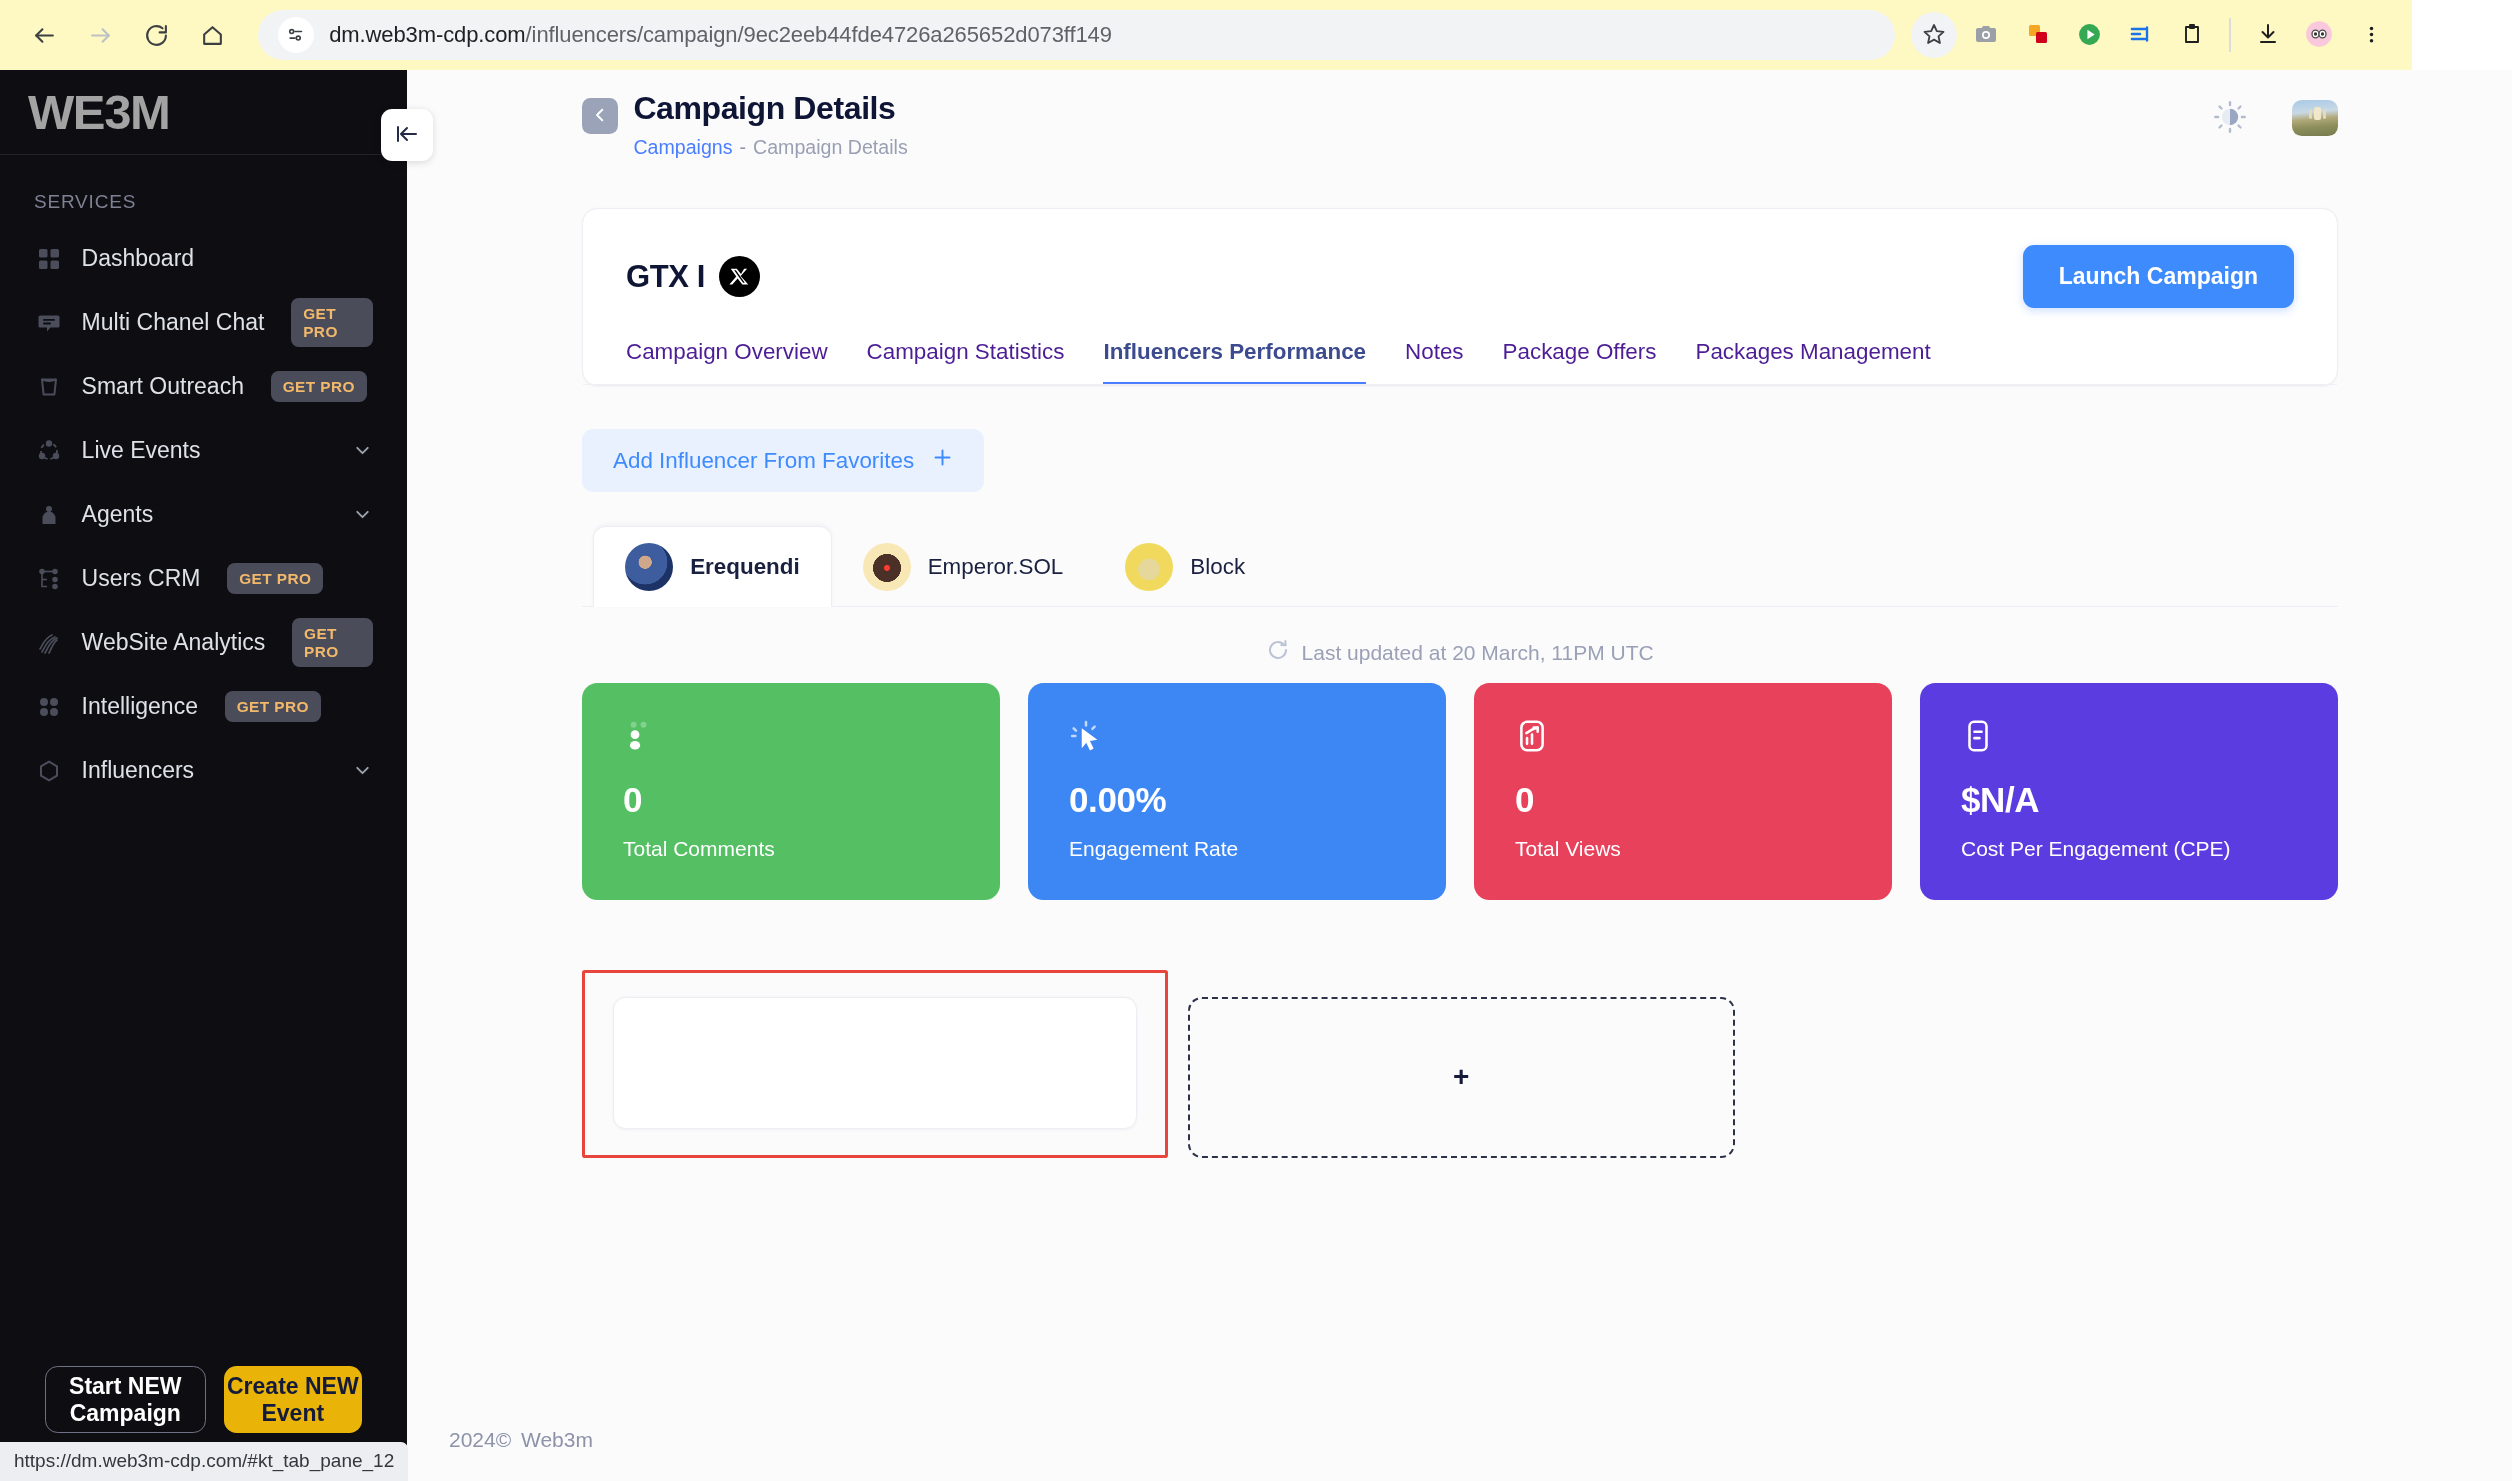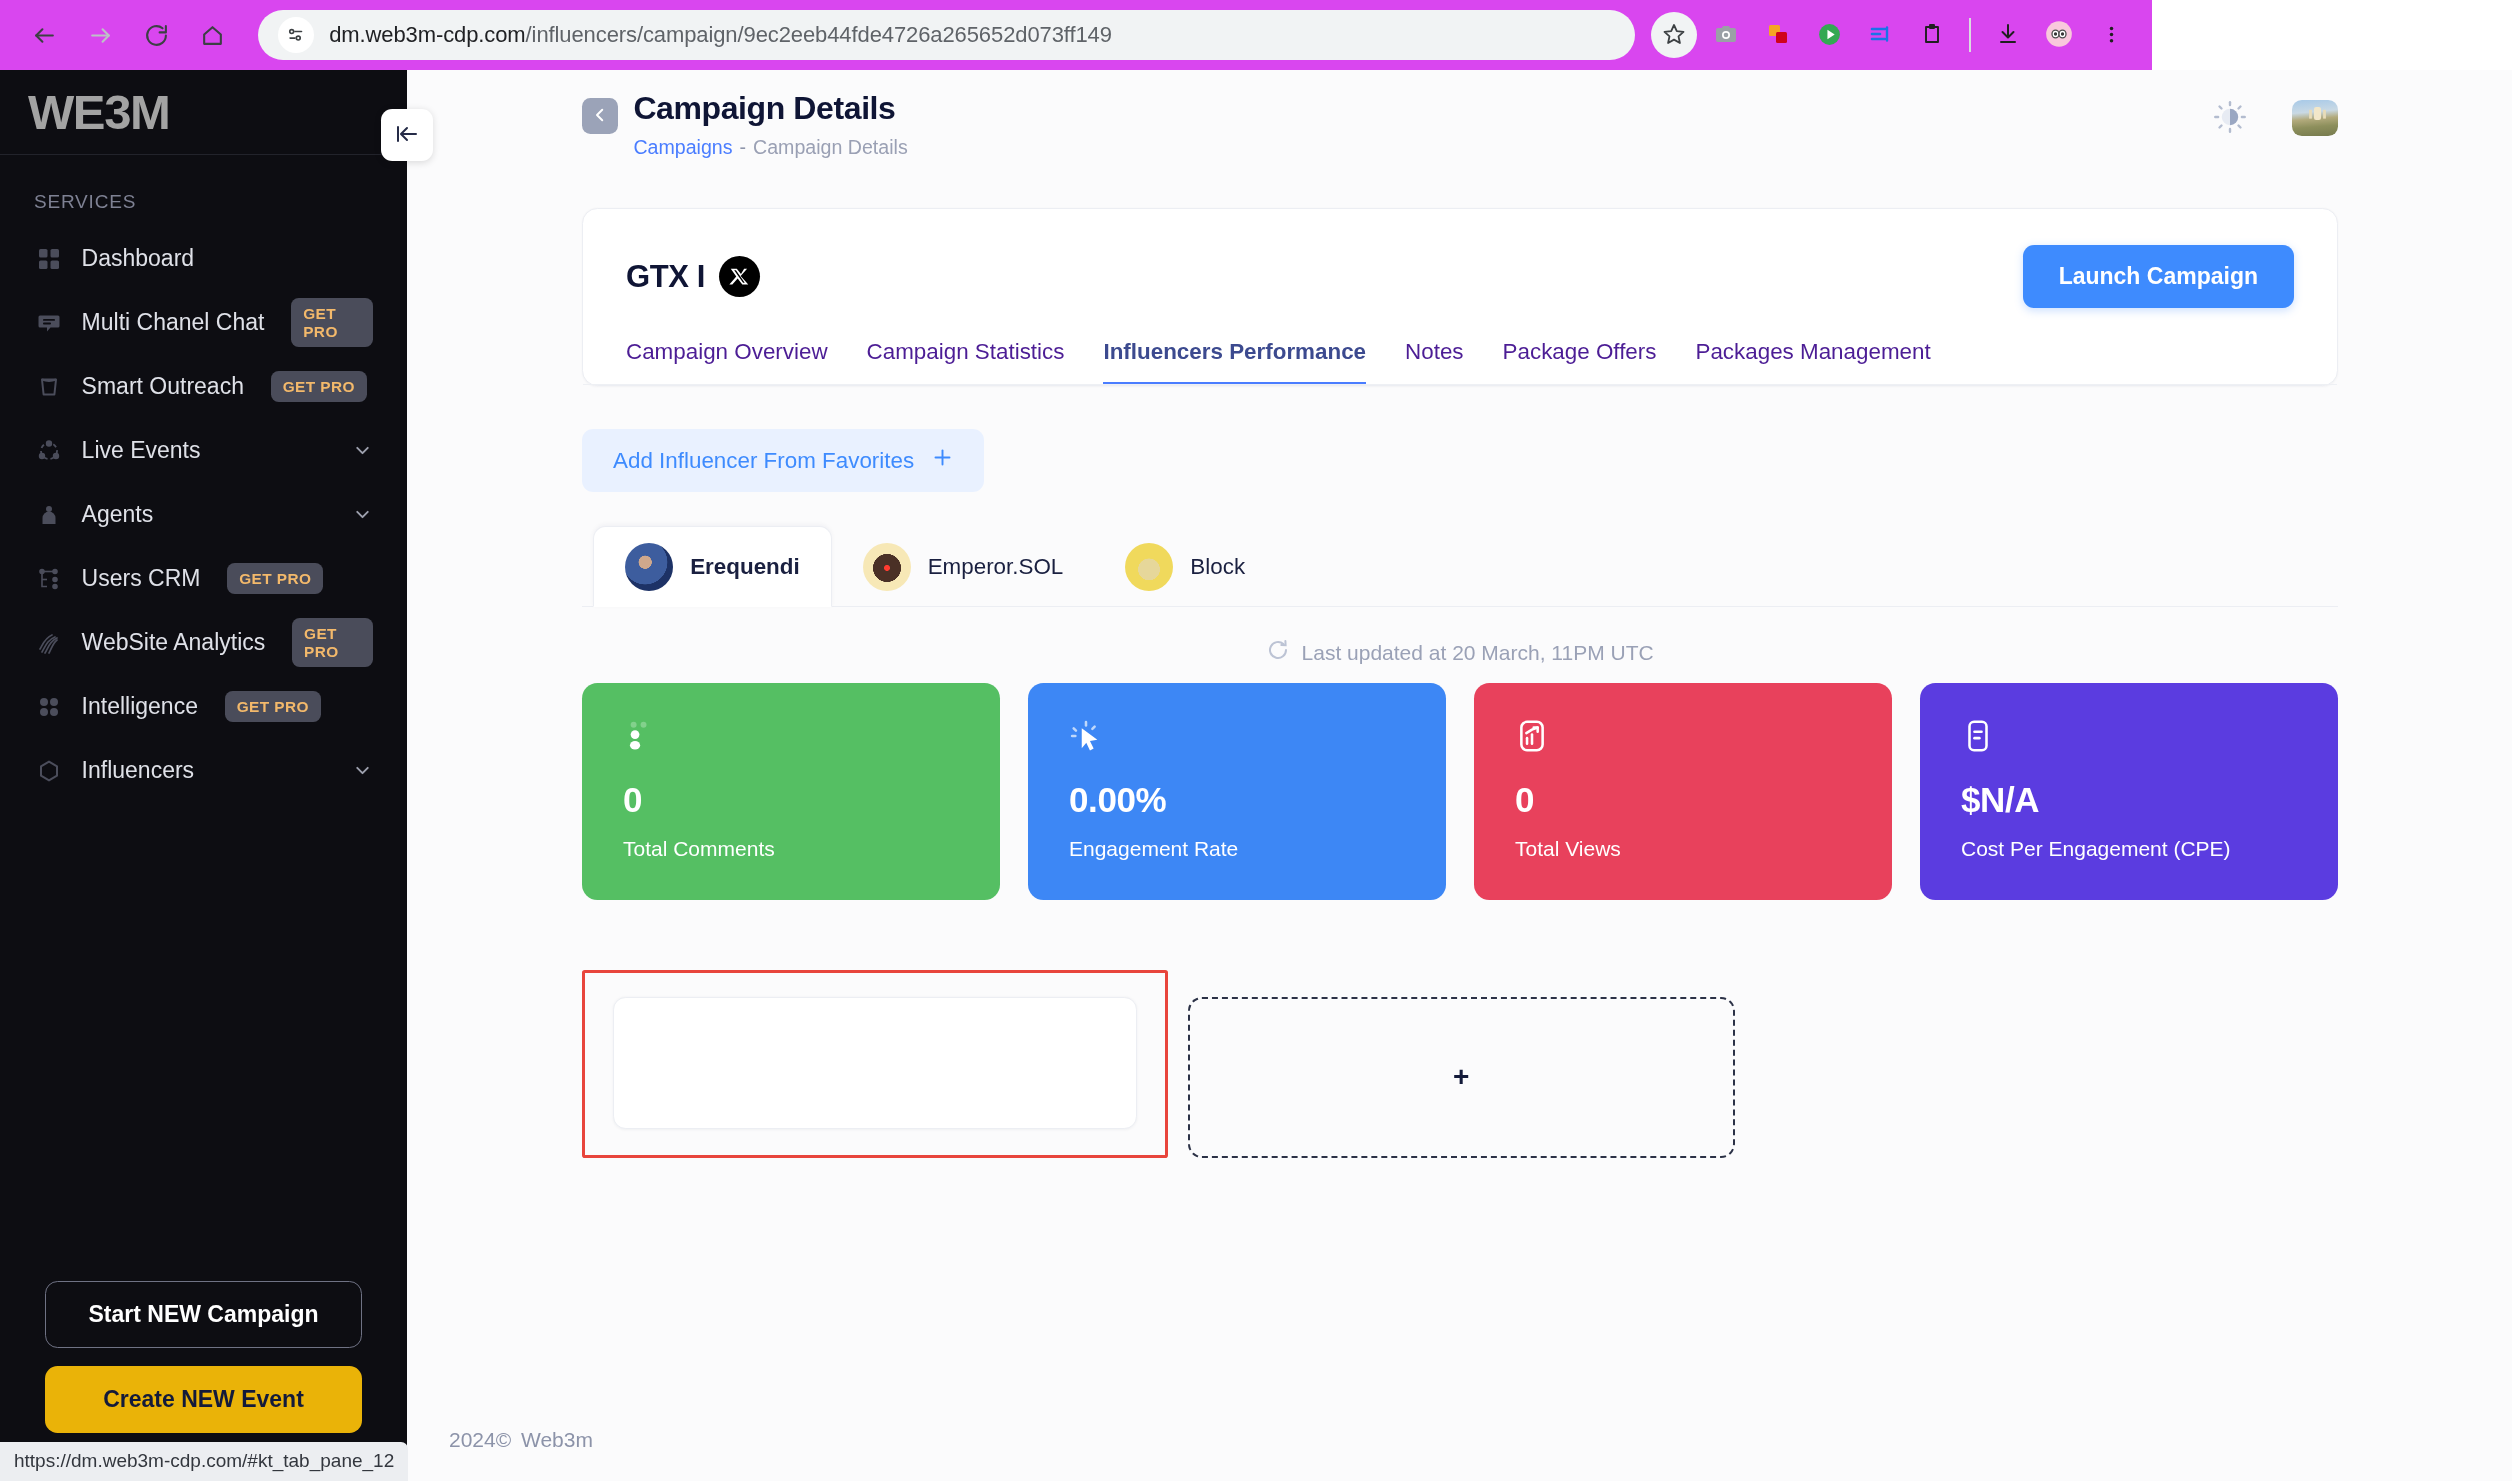--- a/index.html
+++ b/index.html
@@ -6,22 +6,22 @@
   html, body {
     width: 2512px; height: 1482px;
     font-family: "Liberation Sans", sans-serif;
     background: #ffffff;
     overflow: hidden;
   }
 
   
   .browser-bar {
     position: absolute; top: 0; left: 0;
-    width: 2152px; height: 70px;
-    background: #d946ef;
+    width: 2412px; height: 70px;
+    background: #fef9c3;
     display: flex; align-items: center;
     padding: 0 18px;
     gap: 4.2px;
   }
   .nav-btn {
     width: 52px; height: 52px;
     display: flex; align-items: center; justify-content: center;
     border-radius: 50%;
     flex: 0 0 auto;
   }
@@ -111,21 +111,21 @@
     font-size: 15.4px; font-weight: 700;
     letter-spacing: 0.4px;
     padding: 6.3px 12px; border-radius: 7.7px;
     margin-left: 9.8px;
   }
   .chev { margin-left: auto; color: #9da0ae; display:flex; }
 
   .sidebar-bottom {
     margin-top: auto;
     padding: 0 45px 49px 45px;
-    display: flex; flex-direction: column; gap: 18px;
+    display: flex; flex-direction: row; gap: 18px;
   }
   .btn-outline {
     height: 67px; border: 1.4px solid #6f7284; border-radius: 12.6px;
     color: #ffffff; font-size: 23px; font-weight: 700;
     display: flex; align-items: center; justify-content: center;
     cursor: pointer; background: transparent;
   }
   .btn-white {
     height: 67px; background: #eab308; border-radius: 12.6px;
     color: #131a3a; font-size: 23px; font-weight: 700;

